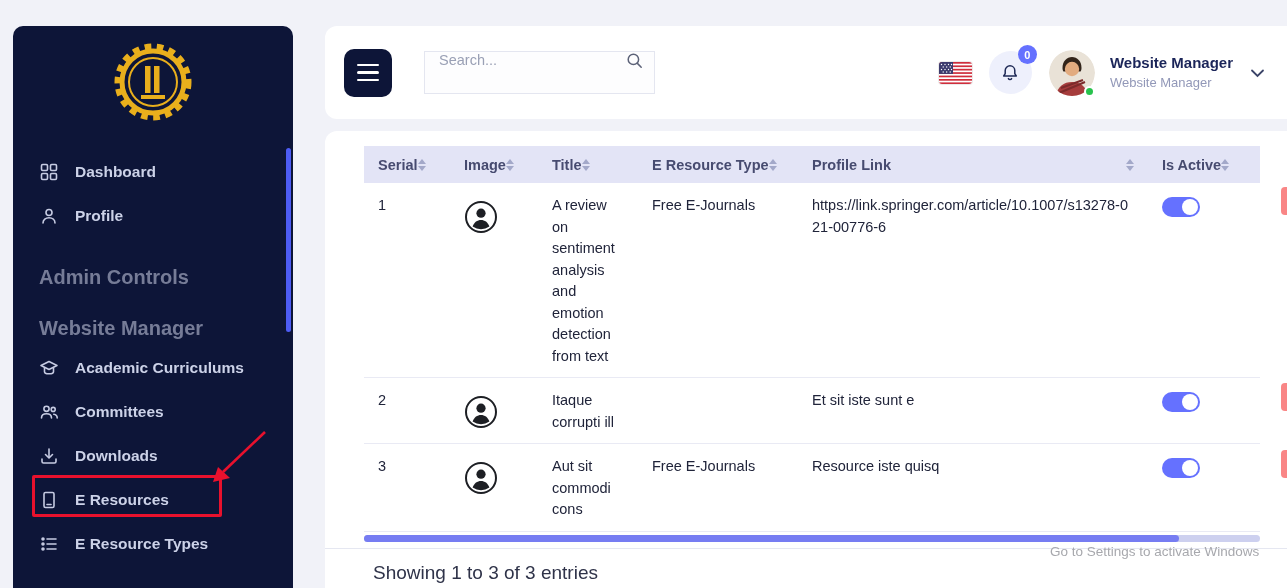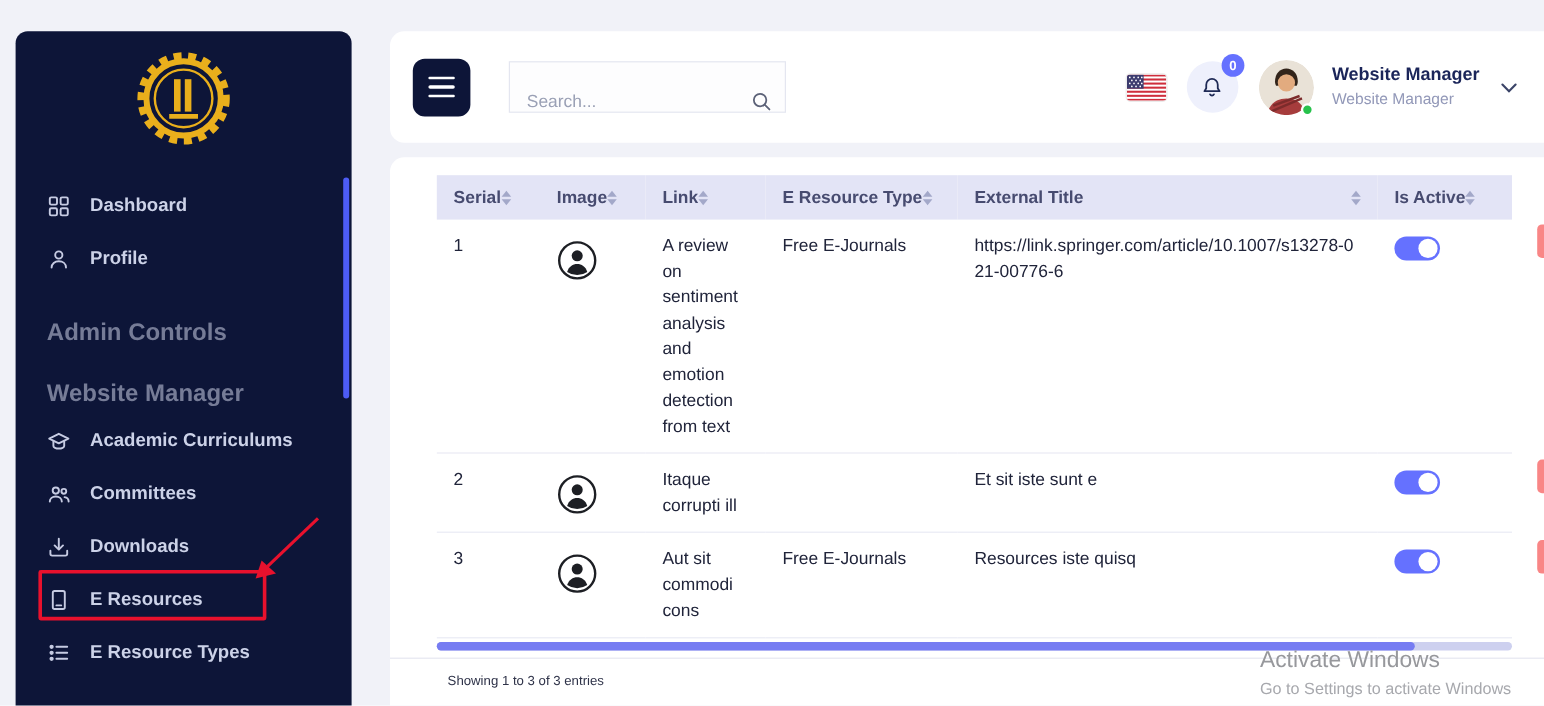--- a/index.html
+++ b/index.html
@@ -42,21 +42,21 @@
     background:#ffffff; border-radius:12px 0 0 12px;
     display:flex; align-items:center; padding:0 22px 0 19px;
   }
   .hamburger {
     width:48px; height:48px; border:none; border-radius:10px; background:#0d1538;
     display:flex; flex-direction:column; justify-content:center; align-items:center; gap:5px; cursor:pointer;
   }
   .hamburger span { display:block; width:22px; height:2.6px; background:#ffffff; border-radius:2px; }
   .search-box {
     margin-left:32px; width:231px; height:43px; border:1px solid #e4e6f0; border-radius:0;
-    background:#fdfdfe; display:flex; align-items:flex-end; padding:0 12px 0 14px;
+    background:#fdfdfe; display:flex; align-items:flex-start; padding:0 12px 0 14px;
   }
   .search-box input {
     border:none; outline:none; background:transparent; flex:1;
     font-family:"Liberation Sans", sans-serif; font-size:14.5px; color:#3a3f5c;
   }
   .search-box input::placeholder { color:#9aa0b5; }
   .topbar-right { margin-left:auto; display:flex; align-items:center; gap:17px; }
   .flag { width:33px; height:22px; border-radius:3px; overflow:hidden; box-shadow:0 0 0 1px rgba(0,0,0,.08); cursor:pointer; }
   .bell-wrap { position:relative; width:43px; height:43px; }
   .bell-btn {
@@ -105,21 +105,21 @@
   .row-avatar { margin-top:5px; margin-left:14px; display:block; }
   .toggle {
     width:38px; height:20px; border-radius:10px; background:#6571ff; position:relative;
     display:inline-block; cursor:pointer; margin-top:2px;
   }
   .toggle::after { content:""; position:absolute; right:2px; top:2px; width:16px; height:16px; border-radius:50%; background:#fff; }
 
   .hscrollbar { width:896px; height:7px; border-radius:4px; background:#cdd0ef; margin-top:3px; cursor:pointer; }
   .hscrollbar .thumb { width:91%; height:7px; border-radius:4px; background:#767cf2; }
   .table-divider { border-top:1px solid #e5e7f1; margin:6px 0 0 -39px; }
-  .showing { margin-top:13px; margin-left:9px; font-size:11px; color:#2f3349; }
+  .showing { margin-top:13px; margin-left:9px; font-size:19px; color:#2f3349; }
 
   
   .action-sliver { position:absolute; right:0; width:6px; height:28px; background:#f87171; border-radius:4px 0 0 4px; opacity:.85; }
 
   
   .watermark { position:absolute; left:1050px; top:540px; color:#97989c; z-index:3; white-space:nowrap; }
   .watermark .l1 { font-size:19px; }
   .watermark .l2 { font-size:13.5px; color:#a7a8ad; margin-top:4px; }
 </style>
 </head>
@@ -326,39 +326,39 @@
             <div class="hcell">
               <span>Image</span>
               <span class="sort">
                 <i class="up"></i>
                 <i class="down"></i>
               </span>
             </div>
           </th>
         <th>
             <div class="hcell">
-              <span>Link</span>
+              <span>Title</span>
               <span class="sort">
                 <i class="up"></i>
                 <i class="down"></i>
               </span>
             </div>
           </th>
         <th>
             <div class="hcell">
               <span>E Resource Type</span>
               <span class="sort">
                 <i class="up"></i>
                 <i class="down"></i>
               </span>
             </div>
           </th>
         <th>
             <div class="hcell spread">
-              <span>External Title</span>
+              <span>Profile Link</span>
               <span class="sort">
                 <i class="up"></i>
                 <i class="down"></i>
               </span>
             </div>
           </th>
         <th>
             <div class="hcell">
               <span>Is Active</span>
               <span class="sort">
@@ -402,33 +402,32 @@
         <td>3</td>
         <td style="padding-left:0">
           <svg class="row-avatar" width="34" height="34" viewBox="0 0 34 34">
               <circle cx="17" cy="17" r="15" fill="#fff" stroke="#1d1f24" stroke-width="2"></circle>
               <circle cx="17" cy="13.2" r="4.6" fill="#1d1f24"></circle>
               <path d="M8.6 26.6c1.6-4.6 4.7-6.6 8.4-6.6s6.8 2 8.4 6.6a15 15 0 0 1-16.8 0Z" fill="#1d1f24"></path>
             </svg>
         </td>
         <td>Aut sit commodi cons</td>
         <td>Free E-Journals</td>
-        <td class="link-cell">Resources iste quisq</td>
+        <td class="link-cell">Resource iste quisq</td>
         <td><span class="toggle"></span></td>
       </tr>
     </tbody>
   </table>
 
   <div class="hscrollbar">
     <div class="thumb"></div>
   </div>
   <div class="table-divider"></div>
   <div class="showing">Showing 1 to 3 of 3 entries</div>
 
   <div class="action-sliver" style="top:56px"></div>
   <div class="action-sliver" style="top:252px"></div>
   <div class="action-sliver" style="top:319px"></div>
 </main>
 
 <div class="watermark">
-  <div class="l1">Activate Windows</div>
   <div class="l2">Go to Settings to activate Windows</div>
 </div>
 
 </body></html>

